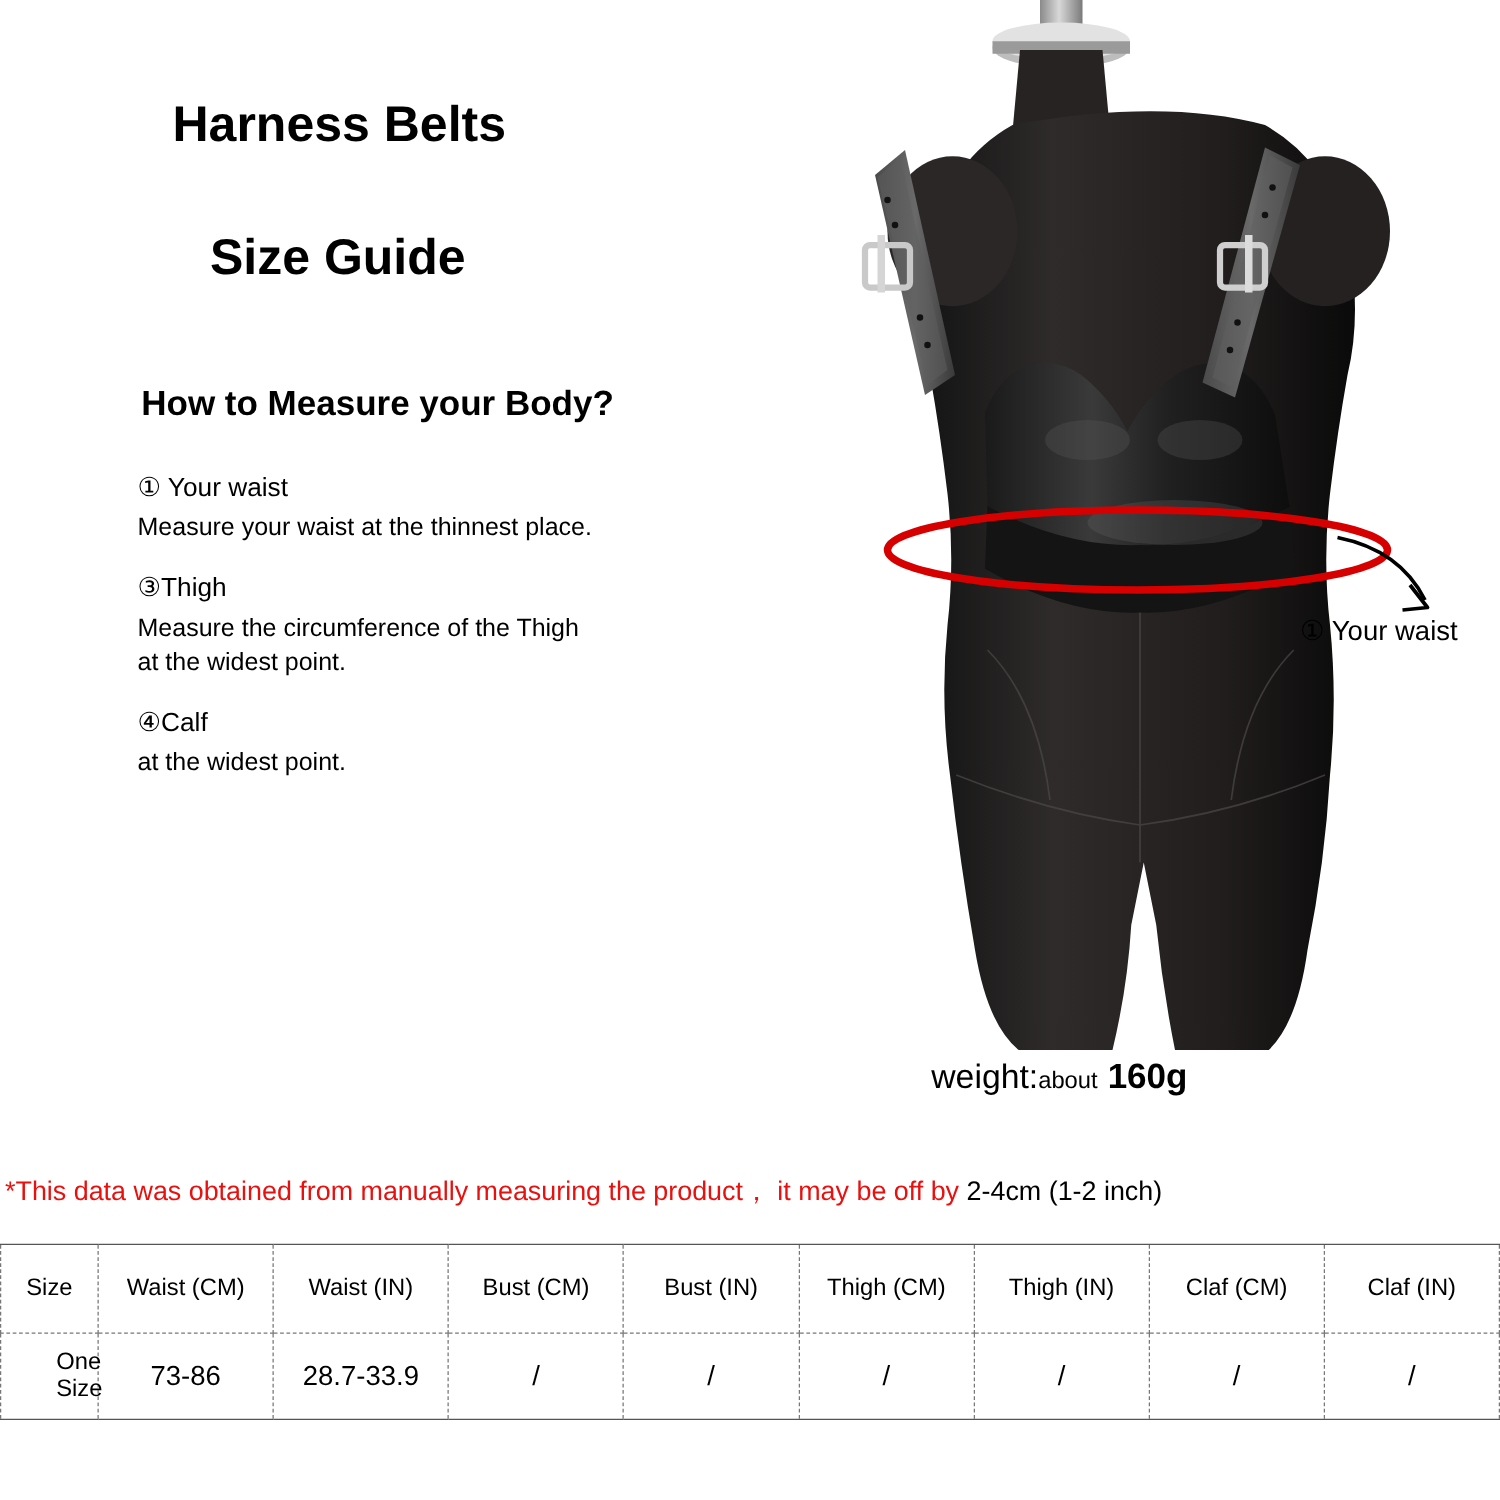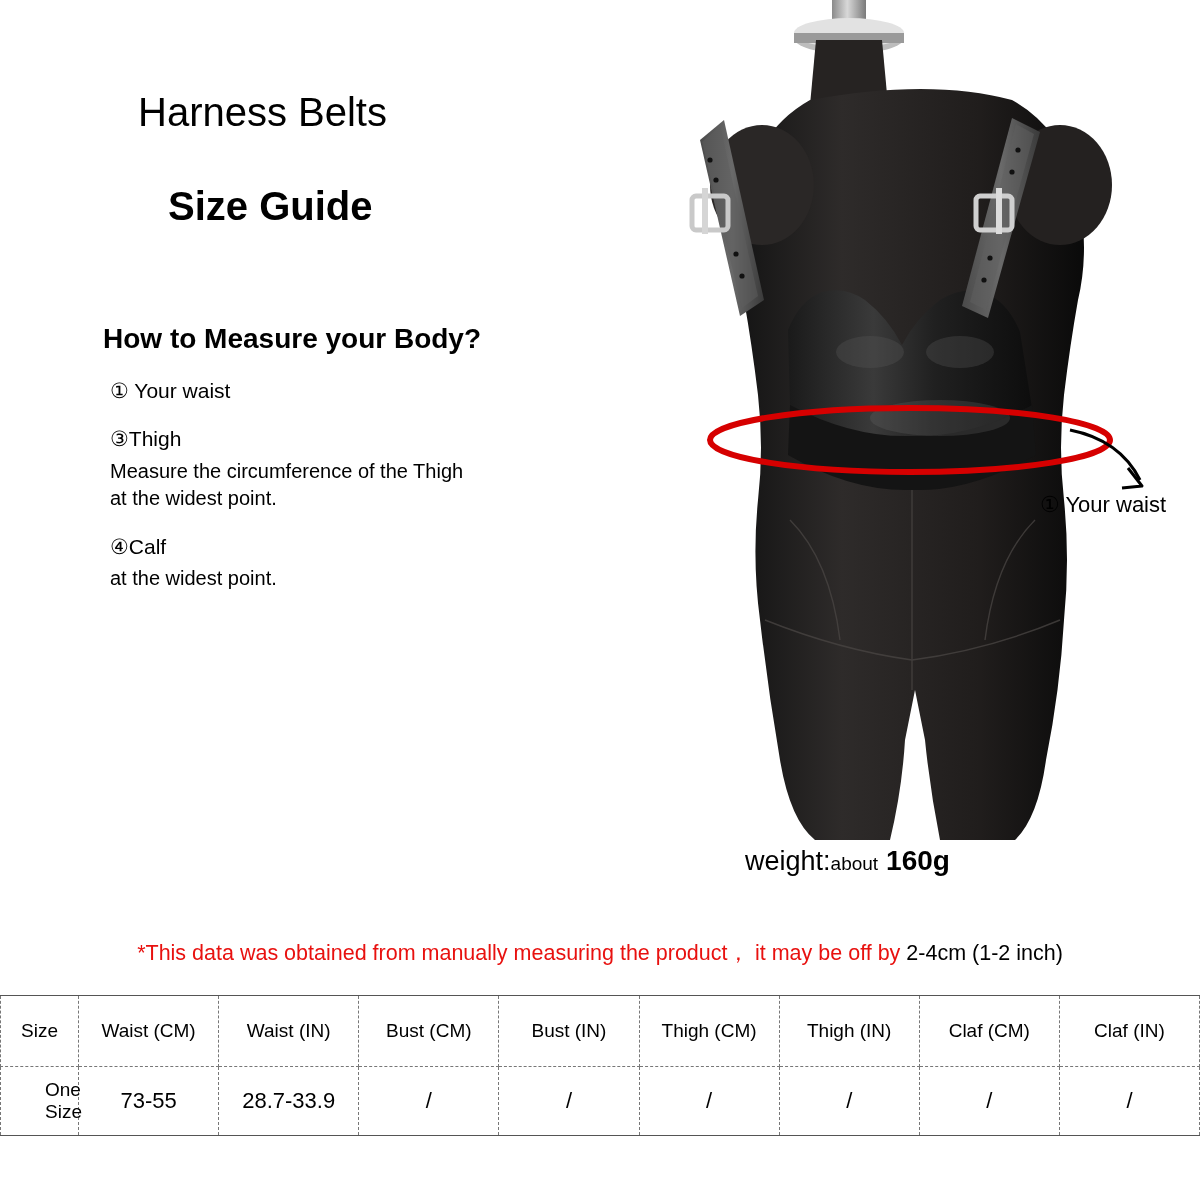--- a/index.html
+++ b/index.html
@@ -20,39 +20,38 @@
   .left-col {
     position: absolute;
     left: 0;
     top: 0;
     width: 660px;
     height: 930px;
   }
   .title-1 {
     position: absolute;
     left: 138px;
-    top: 90px;
+    top: 78px;
     font-size: 40px;
-    font-weight: normal;
+    font-weight: bold;
     letter-spacing: 0px;
   }
   .title-2 {
     position: absolute;
     left: 168px;
     top: 184px;
     font-size: 40px;
     font-weight: bold;
   }
   .howto {
     position: absolute;
-    left: 103px;
+    left: 113px;
     top: 307px;
     font-size: 28px;
     font-weight: bold;
-    margin-top: 16px;
   }
   .measure-list {
     position: absolute;
     left: 110px;
     top: 378px;
     width: 520px;
   }
   .m-item { margin-bottom: 22px; }
   .m-head {
     font-size: 21px;
@@ -98,21 +97,20 @@
 
   
   .disclaimer {
     position: absolute;
     left: 4px;
     top: 938px;
     width: 1192px;
     color: #e8110f;
     font-size: 21.5px;
     white-space: nowrap;
-    text-align: center;
   }
   .disclaimer .tail { color: #000000; }
 
   
   .size-table {
     position: absolute;
     left: 0;
     top: 995px;
     width: 1200px;
     border-collapse: collapse;
@@ -148,20 +146,21 @@
 
   <div class="howto">How to Measure your Body?</div>
 
   <div class="measure-list">
 
     <div class="m-item">
       <p class="m-head">
         <span class="num">①</span>
         <span>Your waist</span>
       </p>
+      <p class="m-body">Measure your waist at the thinnest place.</p>
     </div>
 
 
     <div class="m-item">
       <p class="m-head">
         <span class="num">③</span><span>Thigh</span>
       </p>
       <p class="m-body">Measure the circumference of the Thigh</p>
       <p class="m-body">at the widest point.</p>
     </div>
@@ -326,21 +325,21 @@
       <td>Bust (IN)</td>
       <td>Thigh (CM)</td>
       <td>Thigh (IN)</td>
       <td>Claf (CM)</td>
       <td>Claf (IN)</td>
     </tr>
   </thead>
   <tbody>
     <tr class="bottom-line">
       <td class="first-col">One Size</td>
-      <td>73-55</td>
+      <td>73-86</td>
       <td>28.7-33.9</td>
       <td>/</td>
       <td>/</td>
       <td>/</td>
       <td>/</td>
       <td>/</td>
       <td>/</td>
     </tr>
   </tbody>
 </table>

